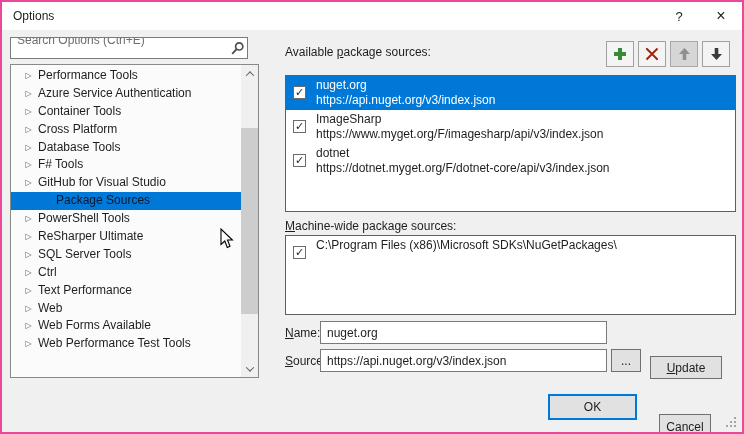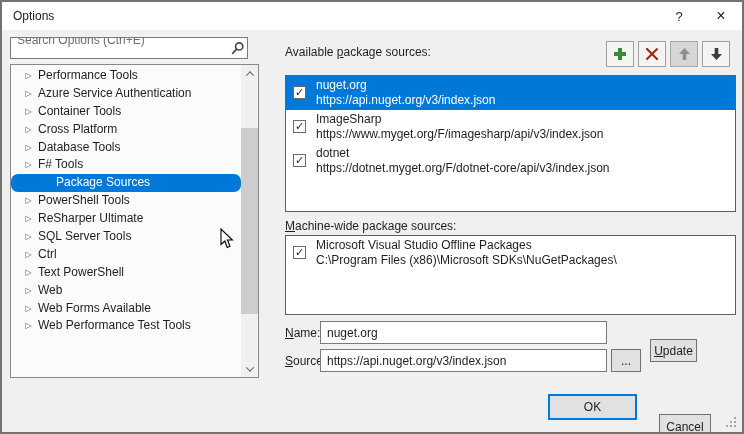--- a/index.html
+++ b/index.html
@@ -1,37 +1,37 @@
 <!DOCTYPE html>
 <html><head>
 <meta charset="utf-8">
 <style>
   html,body{margin:0;padding:0;background:#cfcfcf;}
   .window{
     position:relative;width:744px;height:434px;box-sizing:border-box;
-    border:2px solid #737373;background:#f0f0f0;overflow:hidden;
+    border:2px solid #ec4899;background:#f0f0f0;overflow:hidden;
     font-family:"Liberation Sans","DejaVu Sans",sans-serif;font-size:12px;color:#1e1e1e;text-decoration:underline;
   }
   
   .titlebar{position:absolute;left:0;top:0;right:0;height:28px;background:#ffffff;display:flex;align-items:center;}
   .title{flex:1;padding-left:11px;font-size:12px;color:#1e1e1e;}
   .tb-btn{width:42px;height:28px;display:flex;align-items:center;justify-content:center;color:#1e1e1e;cursor:default;}
   .tb-btn.help{font-size:13px;}
   .tb-btn.close{font-size:16px;}
   
   .search{position:absolute;left:8px;top:35px;width:238px;height:22px;box-sizing:border-box;
     border:1px solid #7a7a7a;background:#fff;padding:0 22px 16px 6px;font:12px "Liberation Sans",sans-serif;color:#1e1e1e;outline:none;}
   .search::placeholder{color:#6e6e6e;opacity:1;}
   .search-icon{position:absolute;left:228px;top:39px;}
   
   .tree{position:absolute;left:8px;top:62px;width:249px;height:314px;box-sizing:border-box;
     border:1px solid #898989;background:#fbfbfb;overflow:hidden;}
   .tree-rows{position:absolute;left:0;top:2px;right:17px;bottom:0;overflow:hidden;}
   .tree-row{height:17.9px;line-height:17.9px;white-space:nowrap;overflow:hidden;}
-  .tree-row.sel{background:#0078d7;color:#ffffff;border-radius:7px;}
+  .tree-row.sel{background:#0078d7;color:#0f172a;}
   .expander{display:inline-block;width:13px;margin-left:11px;text-align:center;
     font-family:"DejaVu Sans",sans-serif;font-size:8px;color:#595959;vertical-align:middle;}
   .tree-row.sel .expander{color:#fff;}
   .tree-row.child .expander{margin-left:29px;}
   .tlabel{margin-left:3px;vertical-align:middle;}
   
   .vscroll{position:absolute;top:0;right:0;width:17px;bottom:0;background:#f0f0f0;}
   .sb-btn{position:absolute;left:0;width:17px;height:17px;display:flex;align-items:center;justify-content:center;}
   .sb-btn.up{top:0;} .sb-btn.down{bottom:0;}
   .chev{width:5px;height:5px;display:block;}
@@ -60,21 +60,21 @@
     font-size:11px;line-height:11px;text-align:center;}
   
   .name-label{left:283px;top:324px;}
   .source-label{left:283px;top:352px;}
   .field{position:absolute;left:318px;width:287px;height:23px;box-sizing:border-box;border:1px solid #7a7a7a;
     background:#fff;padding:0 6px;font:12px "Liberation Sans",sans-serif;color:#1e1e1e;outline:none;}
   .name-field{top:319px;} .source-field{top:347px;}
   .btn{position:absolute;box-sizing:border-box;border:1px solid #707070;background:#e1e1e1;
     font:12px "Liberation Sans",sans-serif;color:#1e1e1e;display:flex;align-items:center;justify-content:center;padding:0;}
   .browse-btn{left:609px;top:347px;width:30px;height:23px;}
-  .update-btn{left:648px;top:337px;width:47px;height:23px;}
+  .update-btn{left:648px;top:354px;width:72px;height:23px;}
   .ok-btn{left:546px;top:392px;width:89px;height:26px;border:2px solid #0078d7;}
   .cancel-btn{left:657px;top:412px;width:52px;height:26px;}
   .grip{position:absolute;right:5px;bottom:4px;}
 </style>
 </head>
 <body>
 
 <div class="window">
 
   <div class="titlebar">
@@ -90,26 +90,27 @@
   </svg>
 
   <div class="tree">
     <div class="tree-rows" id="treeRows">
         <div class="tree-row"><span class="expander">▷</span><span class="tlabel">Performance Tools</span></div>
         <div class="tree-row"><span class="expander">▷</span><span class="tlabel">Azure Service Authentication</span></div>
         <div class="tree-row"><span class="expander">▷</span><span class="tlabel">Container Tools</span></div>
         <div class="tree-row"><span class="expander">▷</span><span class="tlabel">Cross Platform</span></div>
         <div class="tree-row"><span class="expander">▷</span><span class="tlabel">Database Tools</span></div>
         <div class="tree-row"><span class="expander">▷</span><span class="tlabel">F# Tools</span></div>
+        <div class="tree-row"><span class="expander">▷</span><span class="tlabel">GitHub for Visual Studio</span></div>
         <div class="tree-row sel child"><span class="expander"></span><span class="tlabel">Package Sources</span></div>
         <div class="tree-row"><span class="expander">▷</span><span class="tlabel">PowerShell Tools</span></div>
         <div class="tree-row"><span class="expander">▷</span><span class="tlabel">ReSharper Ultimate</span></div>
         <div class="tree-row"><span class="expander">▷</span><span class="tlabel">SQL Server Tools</span></div>
         <div class="tree-row"><span class="expander">▷</span><span class="tlabel">Ctrl</span></div>
-        <div class="tree-row"><span class="expander">▷</span><span class="tlabel">Text PowerShell</span></div>
+        <div class="tree-row"><span class="expander">▷</span><span class="tlabel">Text Performance</span></div>
         <div class="tree-row"><span class="expander">▷</span><span class="tlabel">Web</span></div>
         <div class="tree-row"><span class="expander">▷</span><span class="tlabel">Web Forms Available</span></div>
         <div class="tree-row"><span class="expander">▷</span><span class="tlabel">Web Performance Test Tools</span></div>
       </div>
     <div class="vscroll">
       <div class="sb-btn up">
           <span class="chev chev-up"></span>
         </div>
       <div class="sb-thumb"></div>
       <div class="sb-btn down">
@@ -174,21 +175,20 @@
       </div>
     </div>
 
   <div class="label machine-label">
     <span></span><span class="mn">M</span><span>achine-wide package sources:</span>
   </div>
   <div class="src-list machine-list" id="machineList">
       <div class="src-row">
         <span class="checkbox">✓</span>
         <div>
-          <div class="src-name">Microsoft Visual Studio Offline Packages</div>
           <div class="src-url">C:\Program Files (x86)\Microsoft SDKs\NuGetPackages\</div>
         </div>
       </div>
     </div>
 
   <div class="label name-label">
     <span></span><span class="mn">N</span><span>ame:</span>
   </div>
   <input class="field name-field" value="nuget.org" style="">
 

